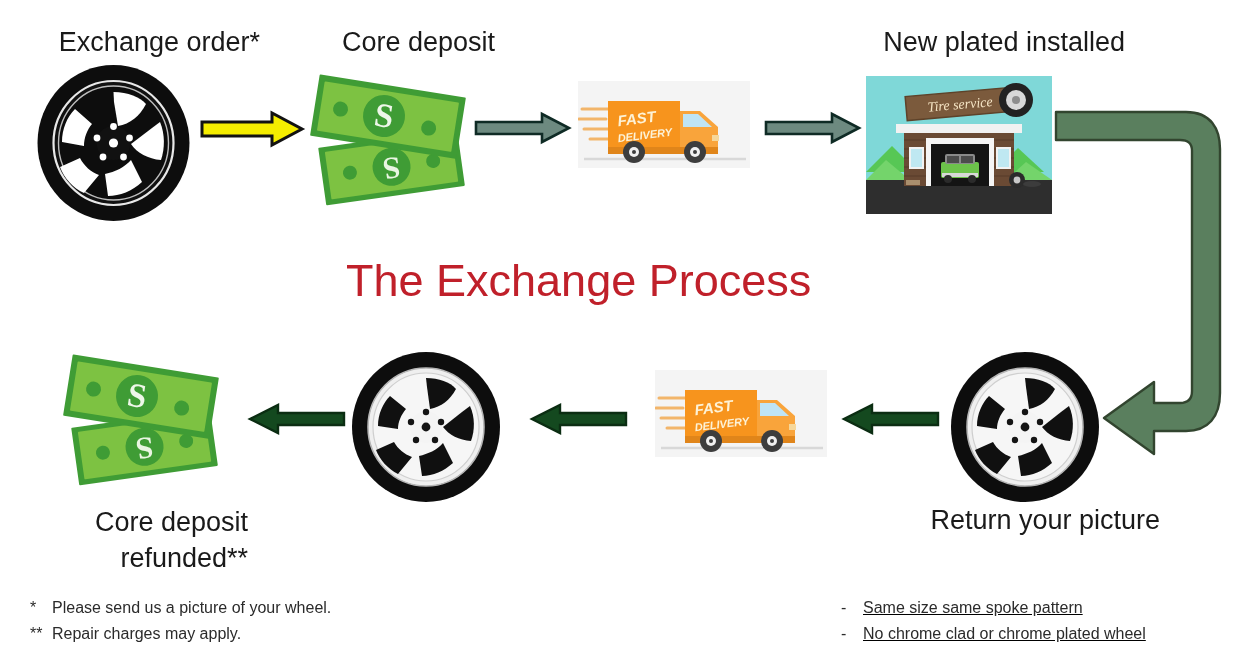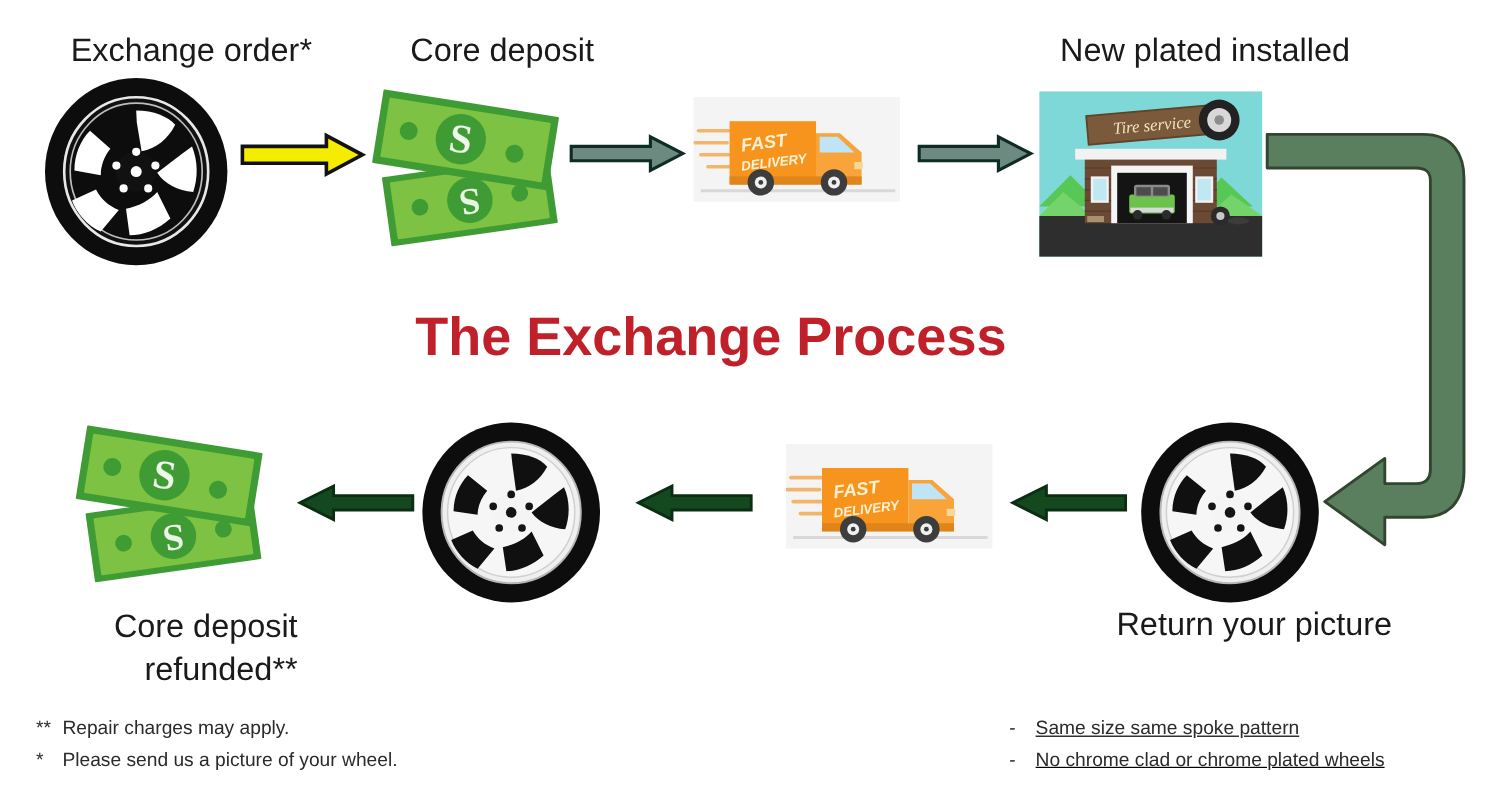--- a/index.html
+++ b/index.html
@@ -26,21 +26,21 @@
     line-height: 33px;
     font-weight: 400;
     text-align: right;
     white-space: nowrap;
   }
   .step-label.wrap { white-space: normal; }
 
   .title {
     color: #c0202a;
     font-size: 45px;
-    font-weight: bold;
+    font-weight: normal;
     letter-spacing: 0px;
     white-space: nowrap;
   }
 
   .footnote {
     color: #2b2b2b;
     font-size: 16px;
     line-height: 26px;
     white-space: nowrap;
   }
@@ -385,29 +385,29 @@
   <div class="abs step-label wrap" style="left:38px; top:504px; width:210px; line-height:36px;">
     <div>Core deposit</div>
     <div>refunded**</div>
   </div>
 
 
   <div class="abs step-label" style="left:890px; top:504px; width:270px;">Return your picture</div>
 
   <div class="abs" style="left:30px; top:595px;">
     <div class="footnote">
-      <span class="mark">**</span><span>Repair charges may apply.</span>
+      <span class="mark">*</span><span>Please send us a picture of your wheel.</span>
     </div>
     <div class="footnote">
-      <span class="mark">*</span><span>Please send us a picture of your wheel.</span>
+      <span class="mark">**</span><span>Repair charges may apply.</span>
     </div>
   </div>
 
   <div class="abs" style="left:841px; top:595px;text-decoration:underline;">
     <div class="footnote">
       <span class="mark">-</span><span>Same size same spoke pattern</span>
     </div>
     <div class="footnote">
-      <span class="mark">-</span><span>No chrome clad or chrome plated wheels</span>
+      <span class="mark">-</span><span>No chrome clad or chrome plated wheel</span>
     </div>
   </div>
 
 </div>
 
 </body></html>

